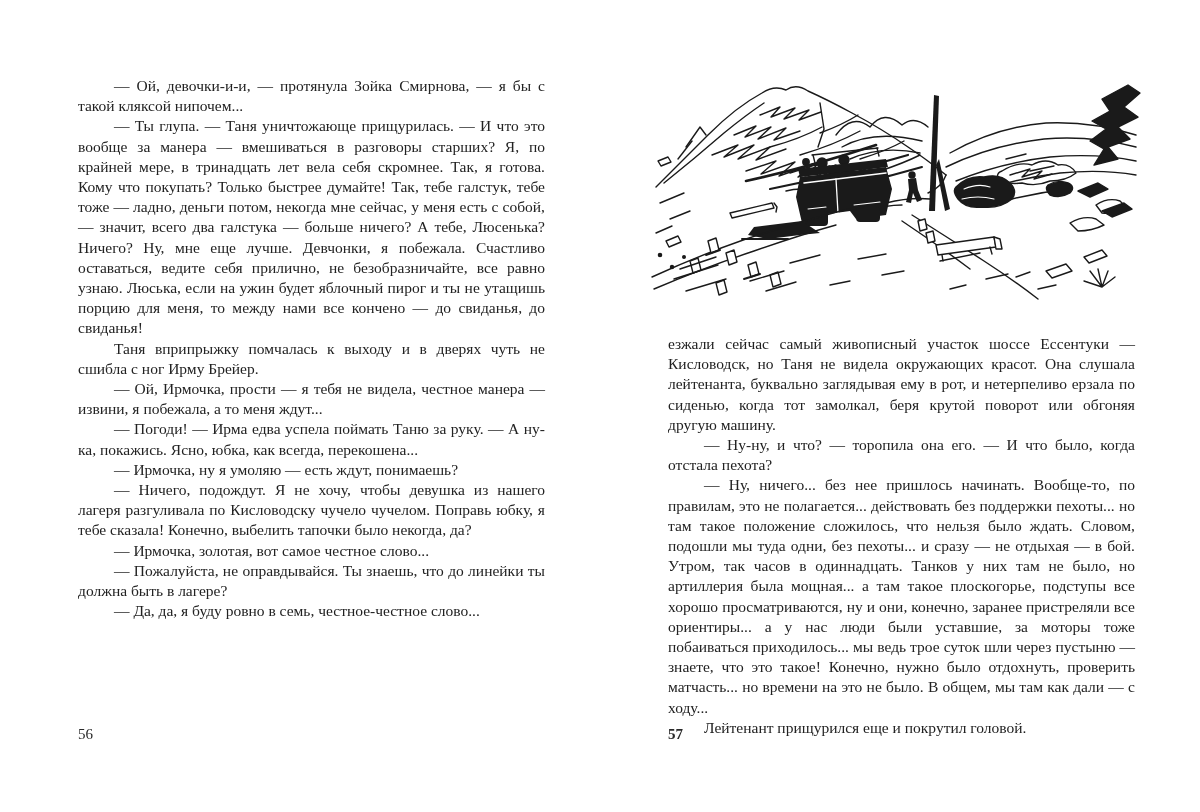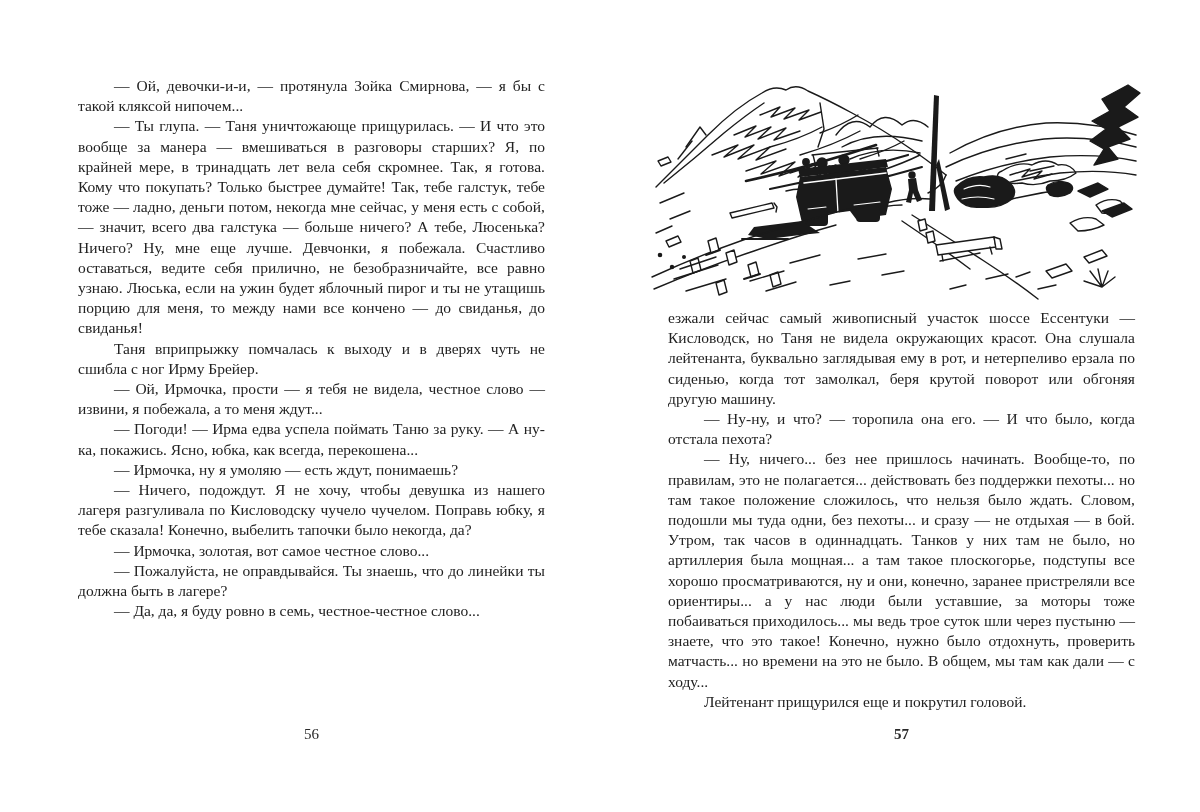--- a/index.html
+++ b/index.html
@@ -12,41 +12,41 @@
   }
   .textcol {
     position:absolute; width:467px;
     font-size:15.5px; line-height:20.2px;
     text-align:justify;
     -webkit-hyphens:auto; hyphens:auto;
   }
   #left-col  { left:78px;  top:76px;  }
   #right-col { left:668px; top:308px; }
   .textcol p { margin:0; text-indent:36px; }
-  .textcol p.noindent { text-indent:0; }
+  .textcol p.noindent { text-indent:0;margin-top:26px; }
   .textcol p.flush-last { text-align-last:justify; }
   .folio {
     position:absolute; top:726px; width:467px;
-    text-align:center; font-size:15px; color:#2a2a2a;
+    text-align:left; font-size:15px; color:#2a2a2a;
   }
   #folio-left  { left:78px; }
   #folio-right { left:668px;font-weight:bold; }
   .illus { position:absolute; left:650px; top:62px; width:494px; height:242px; }
   .illus svg { display:block; width:100%; height:100%; }
 </style>
 </head>
 <body>
 
 <div class="spread">
 
   <div id="left-col" class="textcol" lang="ru">
       <p>— Ой, девочки-и-и, — протянула Зойка Смирнова, — я бы с такой кляксой нипочем...</p>
       <p>— Ты глупа. — Таня уничтожающе прищурилась. — И что это вообще за манера — вмешиваться в разговоры старших? Я, по крайней мере, в тринадцать лет вела себя скромнее. Так, я готова. Кому что покупать? Только быстрее думайте! Так, тебе галстук, тебе тоже — ладно, деньги потом, некогда мне сейчас, у меня есть с собой, — значит, всего два галстука — больше ничего? А тебе, Люсенька? Ничего? Ну, мне еще лучше. Девчонки, я побежала. Счастливо оставаться, ведите себя прилично, не безобразничайте, все равно узнаю. Люська, если на ужин будет яблочный пирог и ты не утащишь порцию для меня, то между нами все кончено — до свиданья, до свиданья!</p>
       <p>Таня вприпрыжку помчалась к выходу и в дверях чуть не сшибла с ног Ирму Брейер.</p>
-      <p>— Ой, Ирмочка, прости — я тебя не видела, честное слово — извини, я побежала, а то меня ждут...</p>
+      <p>— Ой, Ирмочка, прости — я тебя не видела, честное манера — извини, я побежала, а то меня ждут...</p>
       <p>— Погоди! — Ирма едва успела поймать Таню за руку. — А ну-ка, покажись. Ясно, юбка, как всегда, перекошена...</p>
       <p>— Ирмочка, ну я умоляю — есть ждут, понимаешь?</p>
       <p>— Ничего, подождут. Я не хочу, чтобы девушка из нашего лагеря разгуливала по Кисловодску чучело чучелом. Поправь юбку, я тебе сказала! Конечно, выбелить тапочки было некогда, да?</p>
       <p>— Ирмочка, золотая, вот самое честное слово...</p>
       <p>— Пожалуйста, не оправдывайся. Ты знаешь, что до линейки ты должна быть в лагере?</p>
       <p>— Да, да, я буду ровно в семь, честное-честное слово...</p>
     </div>
 
   <div class="illus">
     <svg viewBox="0 0 494 240" xmlns="http://www.w3.org/2000/svg">

